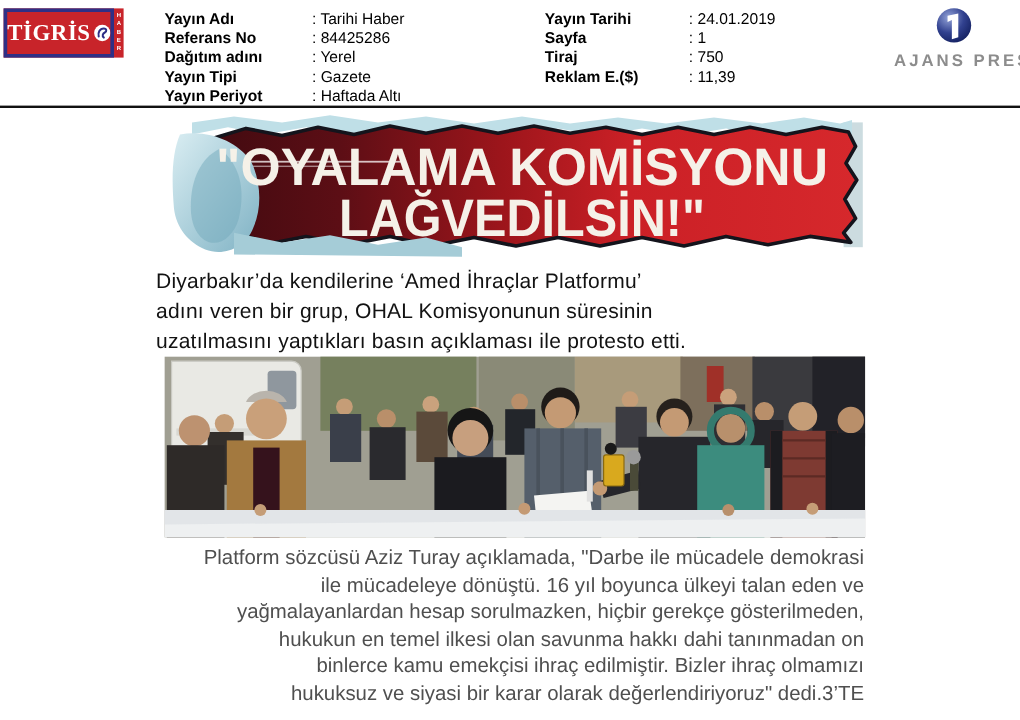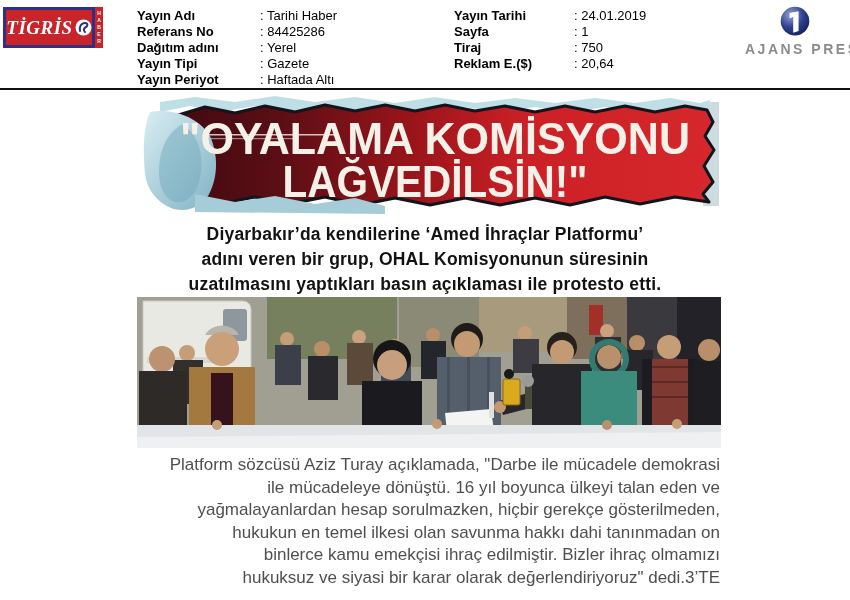--- a/index.html
+++ b/index.html
@@ -4,40 +4,40 @@
 <style>
   html,body{margin:0;padding:0;background:#fff;}
   .page{position:relative;width:850px;height:600px;background:#ffffff;overflow:hidden;
         font-family:"Liberation Sans",sans-serif;}
 
   
   .tigris-logo{position:absolute;left:3px;top:7px;display:flex;align-items:stretch;}
   .tigris-box{box-sizing:border-box;width:92px;height:41px;background:#c8242a;
       border:3px solid #2f2f85;display:flex;align-items:center;justify-content:center;gap:2px;}
   .tigris-text{color:#fff;font-family:"Liberation Serif",serif;font-weight:bold;
-      font-size:19px;letter-spacing:.5px;line-height:1;font-style:italic;}
+      font-size:19px;letter-spacing:.5px;line-height:1;}
   .tigris-strip{width:8px;background:#c8242a;color:#fff;font-size:5px;font-weight:bold;
       writing-mode:vertical-rl;text-orientation:upright;display:flex;align-items:center;
       justify-content:center;letter-spacing:1px;}
   .meta{position:absolute;top:8px;font-size:13px;line-height:16px;color:#000;}
   .meta-left{left:105px;}
   .meta-right{left:422px;}
   .meta-row{display:flex;margin-left:32px;}
   .meta-label{font-weight:bold;}
   .meta-left .meta-label{width:123px;}
   .meta-right .meta-label{width:120px;}
   .ajans-logo{position:absolute;left:745px;top:5px;width:100px;text-align:center;}
   .ajans-text{margin-top:-2px;color:#8c8c8c;font-weight:bold;font-size:14px;
       letter-spacing:2.5px;white-space:nowrap;}
   .divider{position:absolute;left:0;top:88px;width:850px;height:2px;background:#111;}
 
   
   .banner-svg{position:absolute;left:135px;top:94px;}
-  .subhead{position:absolute;left:130px;top:222px;width:590px;text-align:center;
-      font-weight:bold;font-size:17.5px;line-height:25px;color:#121212;
+  .subhead{position:absolute;left:130px;top:222px;width:590px;text-align:left;
+      font-weight:normal;font-size:17.5px;line-height:25px;color:#121212;
       letter-spacing:.2px;white-space:pre-line;}
   .photo-svg{position:absolute;left:137px;top:297px;}
   .bodytext{position:absolute;left:135px;top:454px;width:585px;text-align:right;
       font-size:17px;line-height:22.5px;color:#4f4f4f;white-space:pre-line;}
 </style>
 </head>
 <body>
 
 <div class="page">
 
@@ -83,21 +83,21 @@
     <div class="meta-row">
         <span class="meta-label">Sayfa</span>
         <span class="meta-value">: 1</span>
       </div>
     <div class="meta-row">
         <span class="meta-label">Tiraj</span>
         <span class="meta-value">: 750</span>
       </div>
     <div class="meta-row">
         <span class="meta-label">Reklam E.($)</span>
-        <span class="meta-value">: 20,64</span>
+        <span class="meta-value">: 11,39</span>
       </div>
   </div>
 
   <div class="ajans-logo">
     <svg width="36" height="34" viewBox="0 0 40 38">
       <defs>
         <radialGradient id="sph" cx="35%" cy="28%" r="80%">
           <stop offset="0%" stop-color="#93a3d8"></stop>
           <stop offset="55%" stop-color="#31418f"></stop>
           <stop offset="100%" stop-color="#121f5e"></stop>

